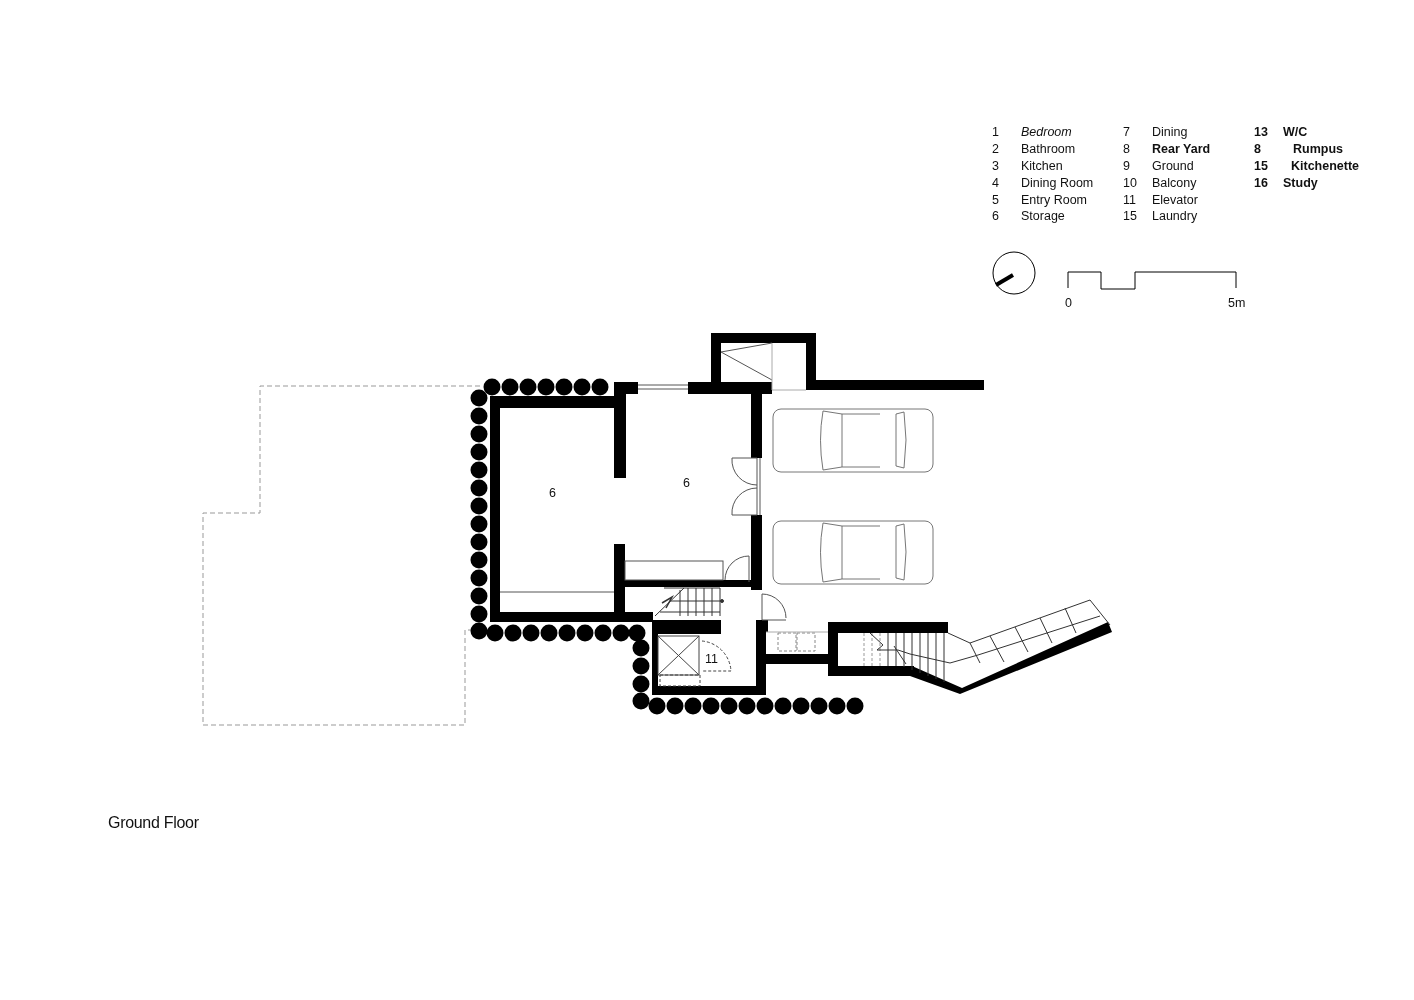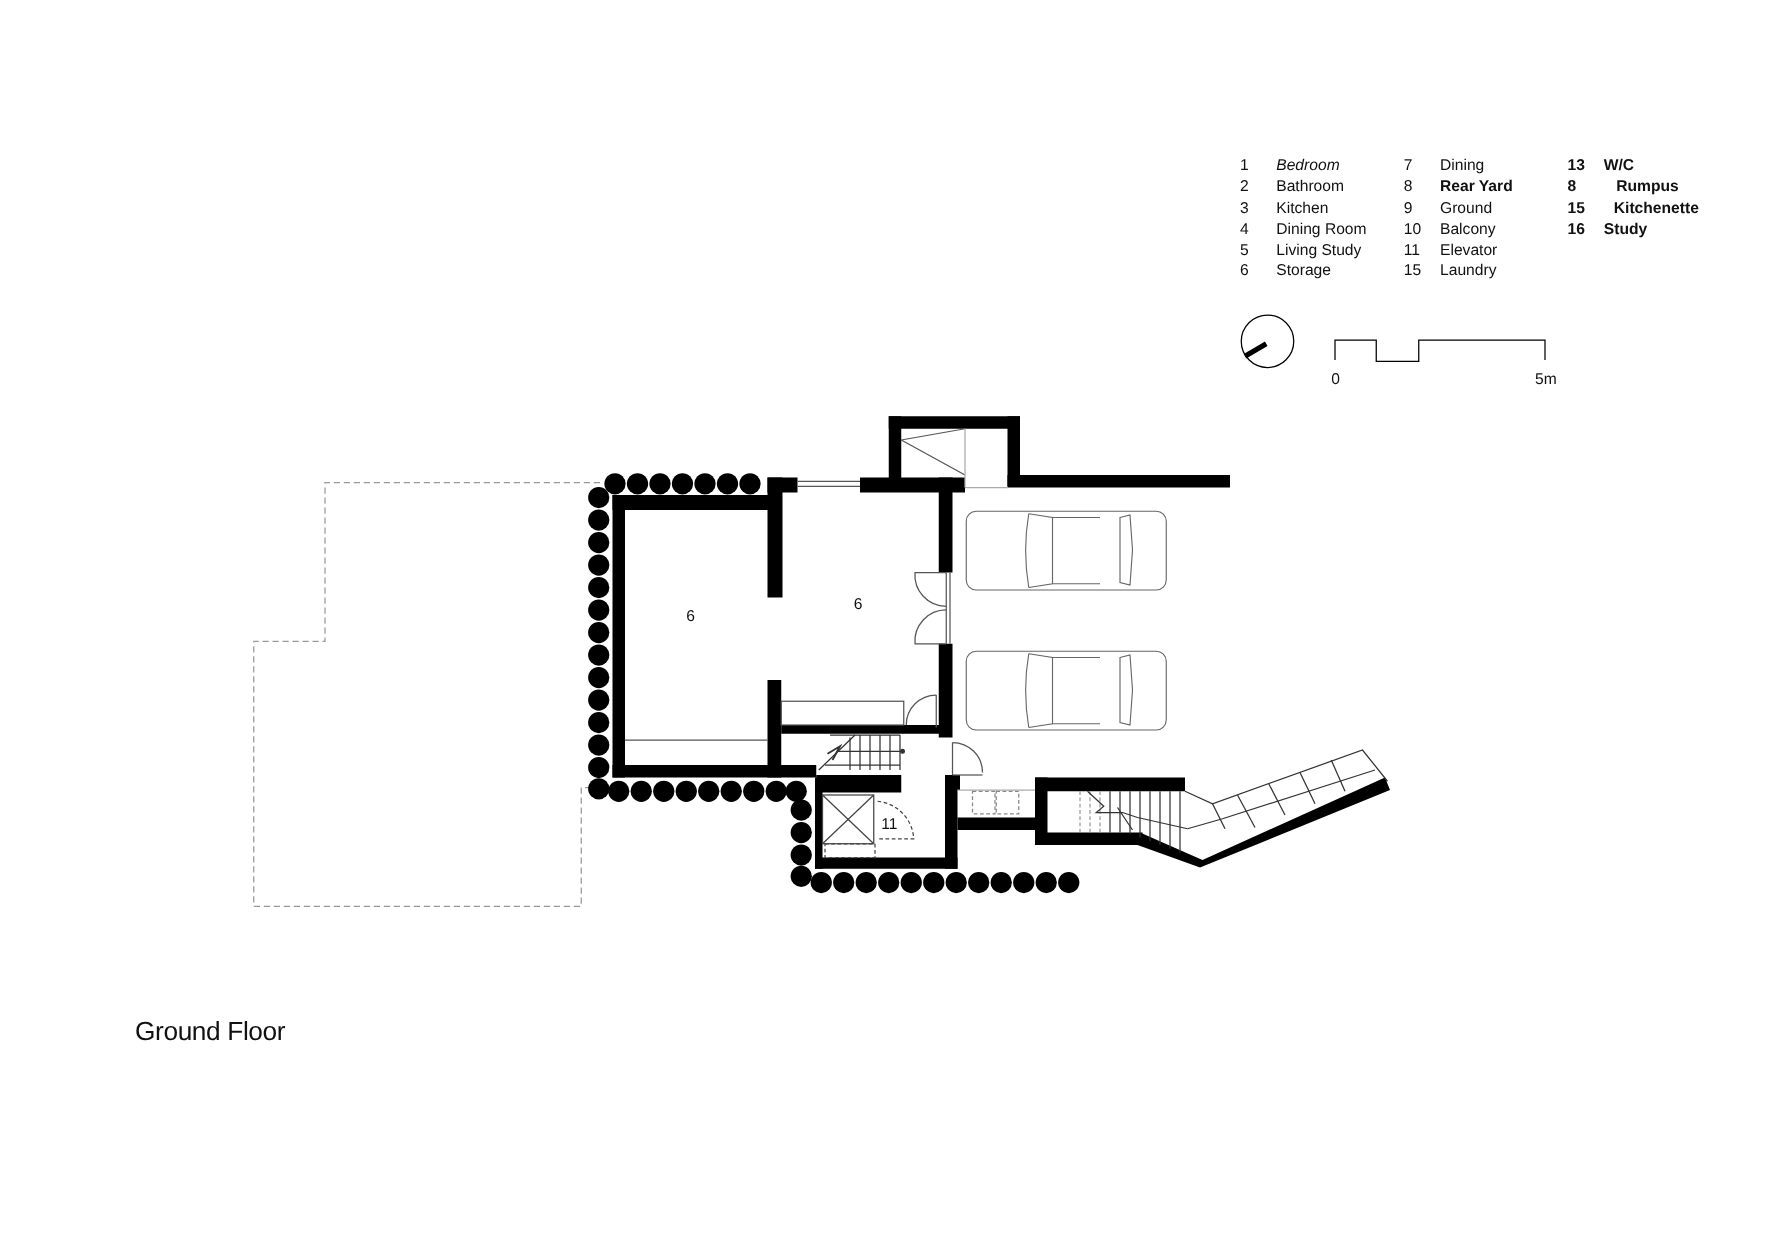--- a/index.html
+++ b/index.html
@@ -3,21 +3,21 @@
 <meta charset="utf-8">
 <style>
   html,body{margin:0;padding:0;background:#fff;}
   body{width:1414px;height:1000px;position:relative;overflow:hidden;font-family:"Liberation Sans",sans-serif;color:#111;}
   #plan{position:absolute;left:0;top:0;}
   .legend{position:absolute;top:124px;left:992px;font-size:12.5px;line-height:16.9px;}
   .legend-col{position:absolute;top:0;white-space:nowrap;}
   .legend-row{display:block;height:16.9px;}
   .legend-num{display:inline-block;}
   .legend-label{position:absolute;}
-  .title{position:absolute;left:108px;top:814px;font-size:21px;letter-spacing:-0.3px;}
+  .title{position:absolute;left:108px;top:814px;font-size:16px;letter-spacing:-0.3px;}
   .scale-label{position:absolute;font-size:12.5px;}
   .room-label{position:absolute;font-size:12.5px;}
 </style>
 </head>
 <body>
 
 <svg id="plan" width="1414" height="1000" viewBox="0 0 1414 1000" xmlns="http://www.w3.org/2000/svg">
 
   <g fill="none" stroke="#999" stroke-width="1" stroke-dasharray="5,3">
     <polyline points="480,386 260,386 260,513 203,513 203,725 465,725 465,630 475,630"></polyline>
@@ -214,21 +214,21 @@
     <polyline points="1068,288 1068,272 1101,272 1101,289 1135,289 1135,272 1236,272 1236,288"></polyline>
   </g>
 </svg>
 
 <div class="legend">
   <div class="legend-col" style="left:0;">
     <div class="legend-row"><span class="legend-num">1</span><span class="legend-label" style="left:29px;font-style:italic;">Bedroom</span></div>
     <div class="legend-row"><span class="legend-num">2</span><span class="legend-label" style="left:29px;">Bathroom</span></div>
     <div class="legend-row"><span class="legend-num">3</span><span class="legend-label" style="left:29px;">Kitchen</span></div>
     <div class="legend-row"><span class="legend-num">4</span><span class="legend-label" style="left:29px;">Dining Room</span></div>
-    <div class="legend-row"><span class="legend-num">5</span><span class="legend-label" style="left:29px;">Living Study</span></div>
+    <div class="legend-row"><span class="legend-num">5</span><span class="legend-label" style="left:29px;">Entry Room</span></div>
     <div class="legend-row"><span class="legend-num">6</span><span class="legend-label" style="left:29px;">Storage</span></div>
   </div>
   <div class="legend-col" style="left:131px;">
     <div class="legend-row"><span class="legend-num">7</span><span class="legend-label" style="left:29px;">Dining</span></div>
     <div class="legend-row"><span class="legend-num">8</span><span class="legend-label" style="left:29px;font-weight:bold;">Rear Yard</span></div>
     <div class="legend-row"><span class="legend-num">9</span><span class="legend-label" style="left:29px;">Ground</span></div>
     <div class="legend-row"><span class="legend-num">10</span><span class="legend-label" style="left:29px;">Balcony</span></div>
     <div class="legend-row"><span class="legend-num">11</span><span class="legend-label" style="left:29px;">Elevator</span></div>
     <div class="legend-row"><span class="legend-num">15</span><span class="legend-label" style="left:29px;">Laundry</span></div>
   </div>

